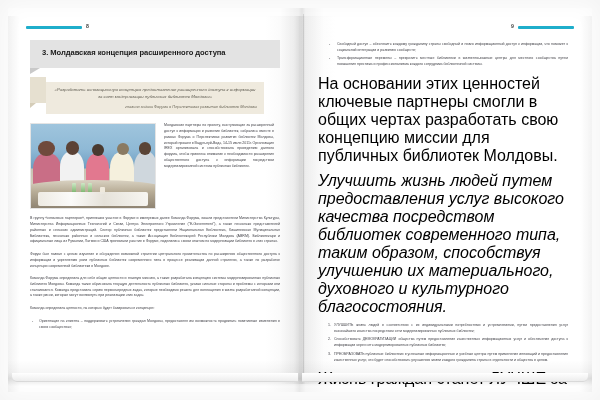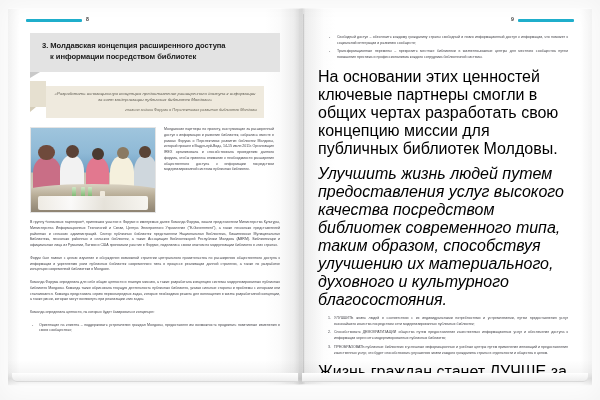--- a/index.html
+++ b/index.html
@@ -11,21 +11,21 @@
   #stage{position:relative;width:600px;height:400px;background:#fdfdfd;overflow:hidden;}
 
   
   .book{
     position:absolute;left:8px;top:8px;width:584px;height:376px;
     background:#ffffff;
     border-radius:2px;
   }
   
   .page{
-    position:absolute;top:1px;height:376px;background:#ffffff;overflow:hidden;
+    position:absolute;top:8px;height:376px;background:#ffffff;overflow:hidden;
   }
   .page.left{left:0;width:292px;
     background:linear-gradient(to right,#f4f4f4 0%,#ffffff 4%,#ffffff 88%,#f7f7f7 98%,#e9e9e9 100%);
     box-shadow:inset 0 0 0 0 transparent;
   }
   .page.right{left:292px;width:292px;
     background:linear-gradient(to left,#f5f5f5 0%,#ffffff 4%,#ffffff 88%,#f8f8f8 98%,#ececec 100%);
   }
   
   .gutter{
@@ -183,21 +183,20 @@
       <div class="pagehead l">
         <span class="rule"></span>
         <span class="pgnum">8</span>
       </div>
 
       <div class="lp">
 
         <div class="title-box">
           <div class="t">
             <span class="ln">3. Молдавская концепция расширенного доступа</span>
-            <span class="ln i">к информации посредством библиотек</span>
           </div>
           <div class="title-flap"></div>
         </div>
 
         <div class="quote-wrap">
           <div class="quote-tab"></div>
           <div class="quote-box">
             <div class="q-text">«Разработать инновационную концепцию предоставления расширенного доступа к информации за счет модернизации публичных библиотек Молдовы»</div>
             <div class="q-attr">главная задача Форума о Перспективах развития библиотек Молдовы</div>
           </div>

